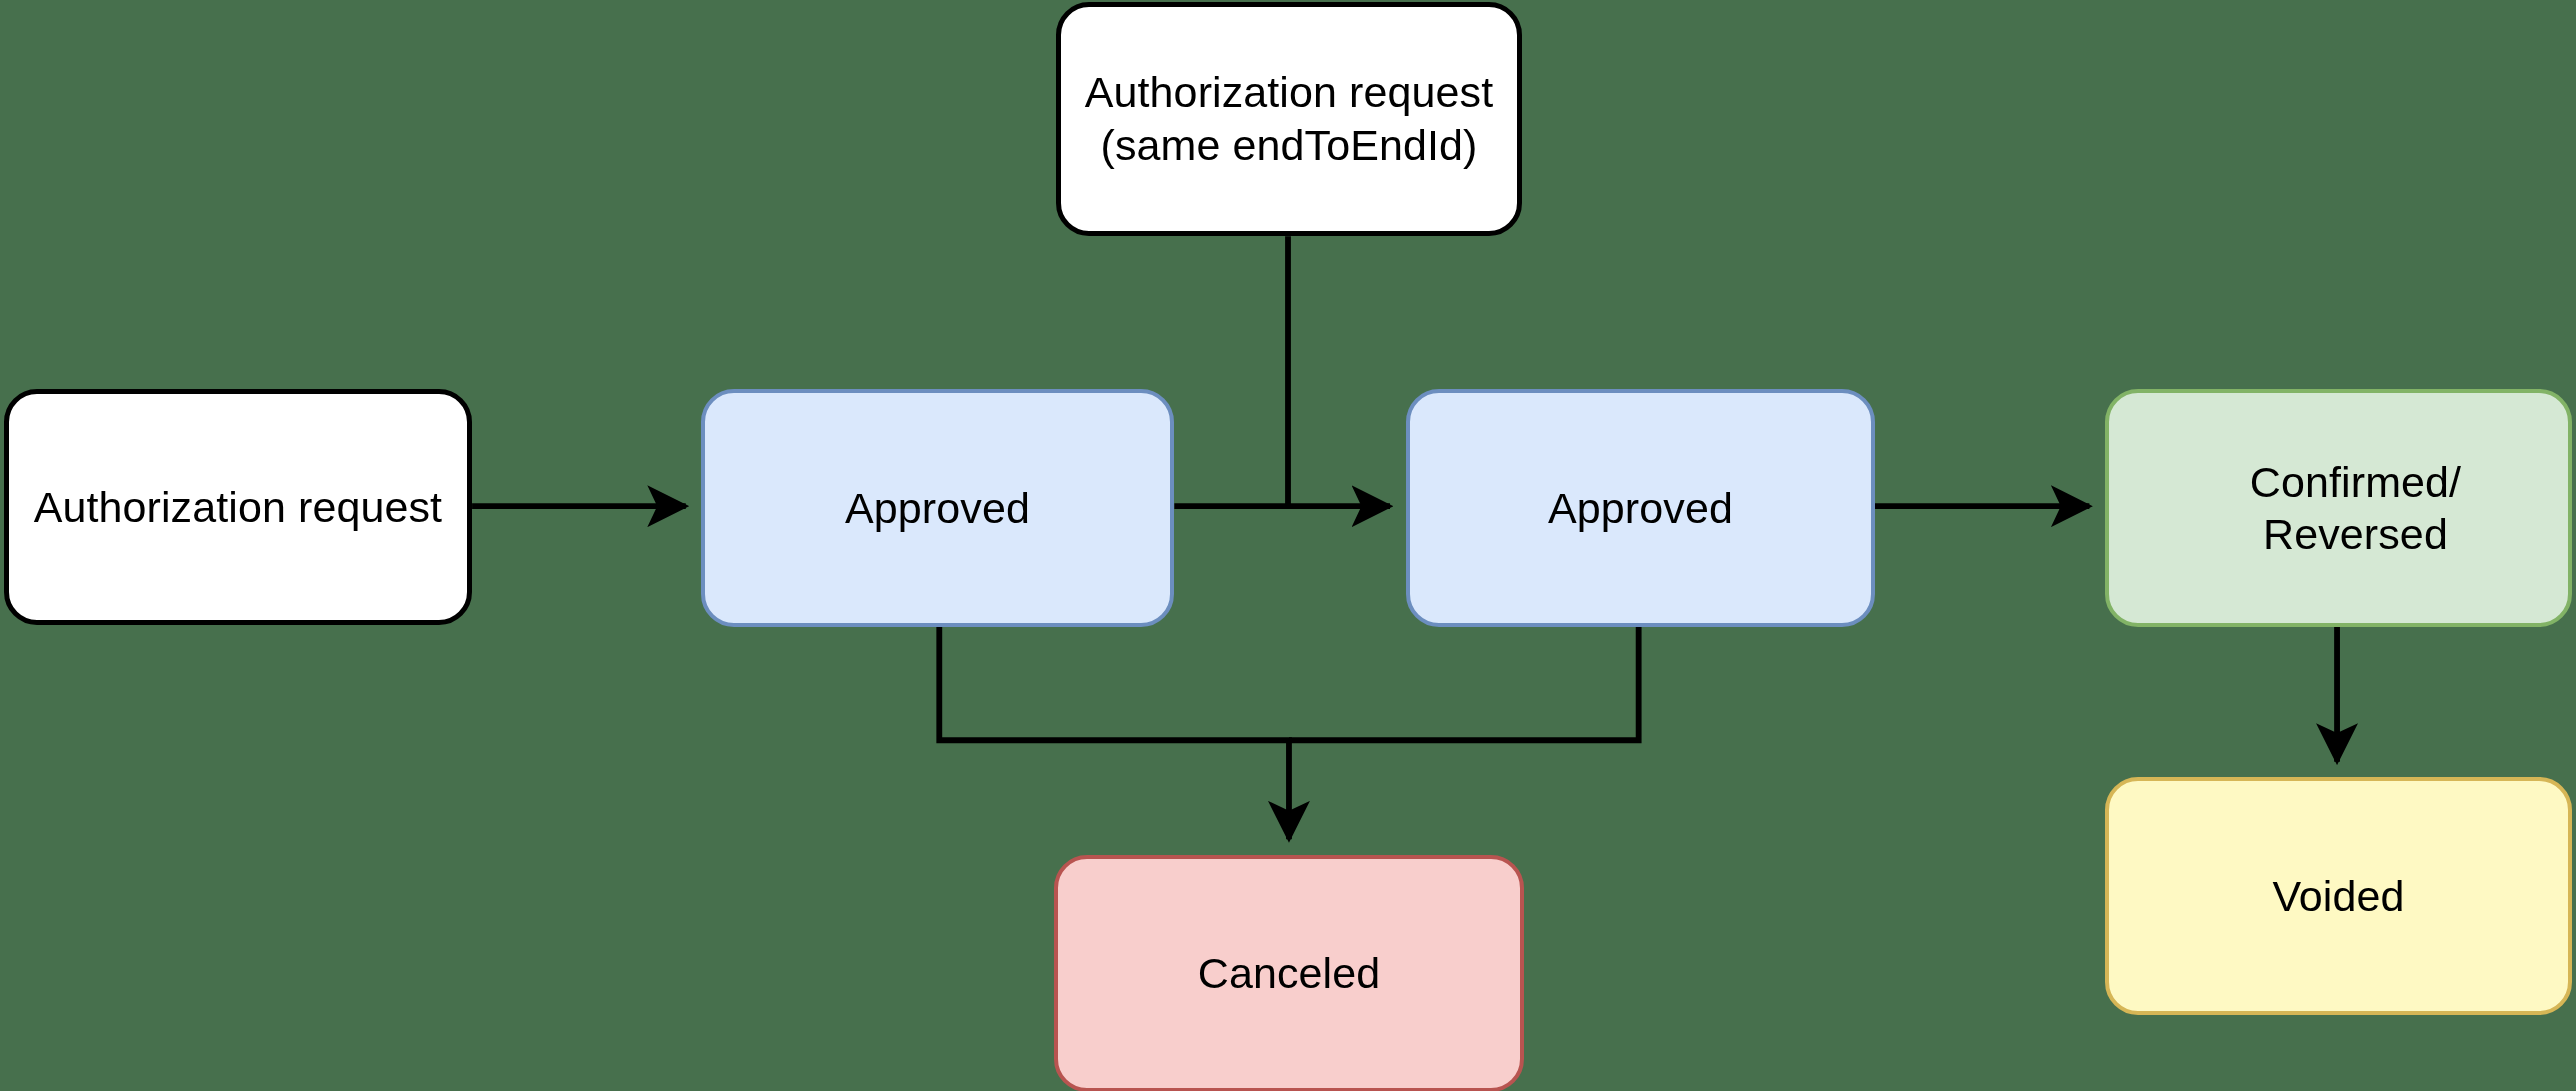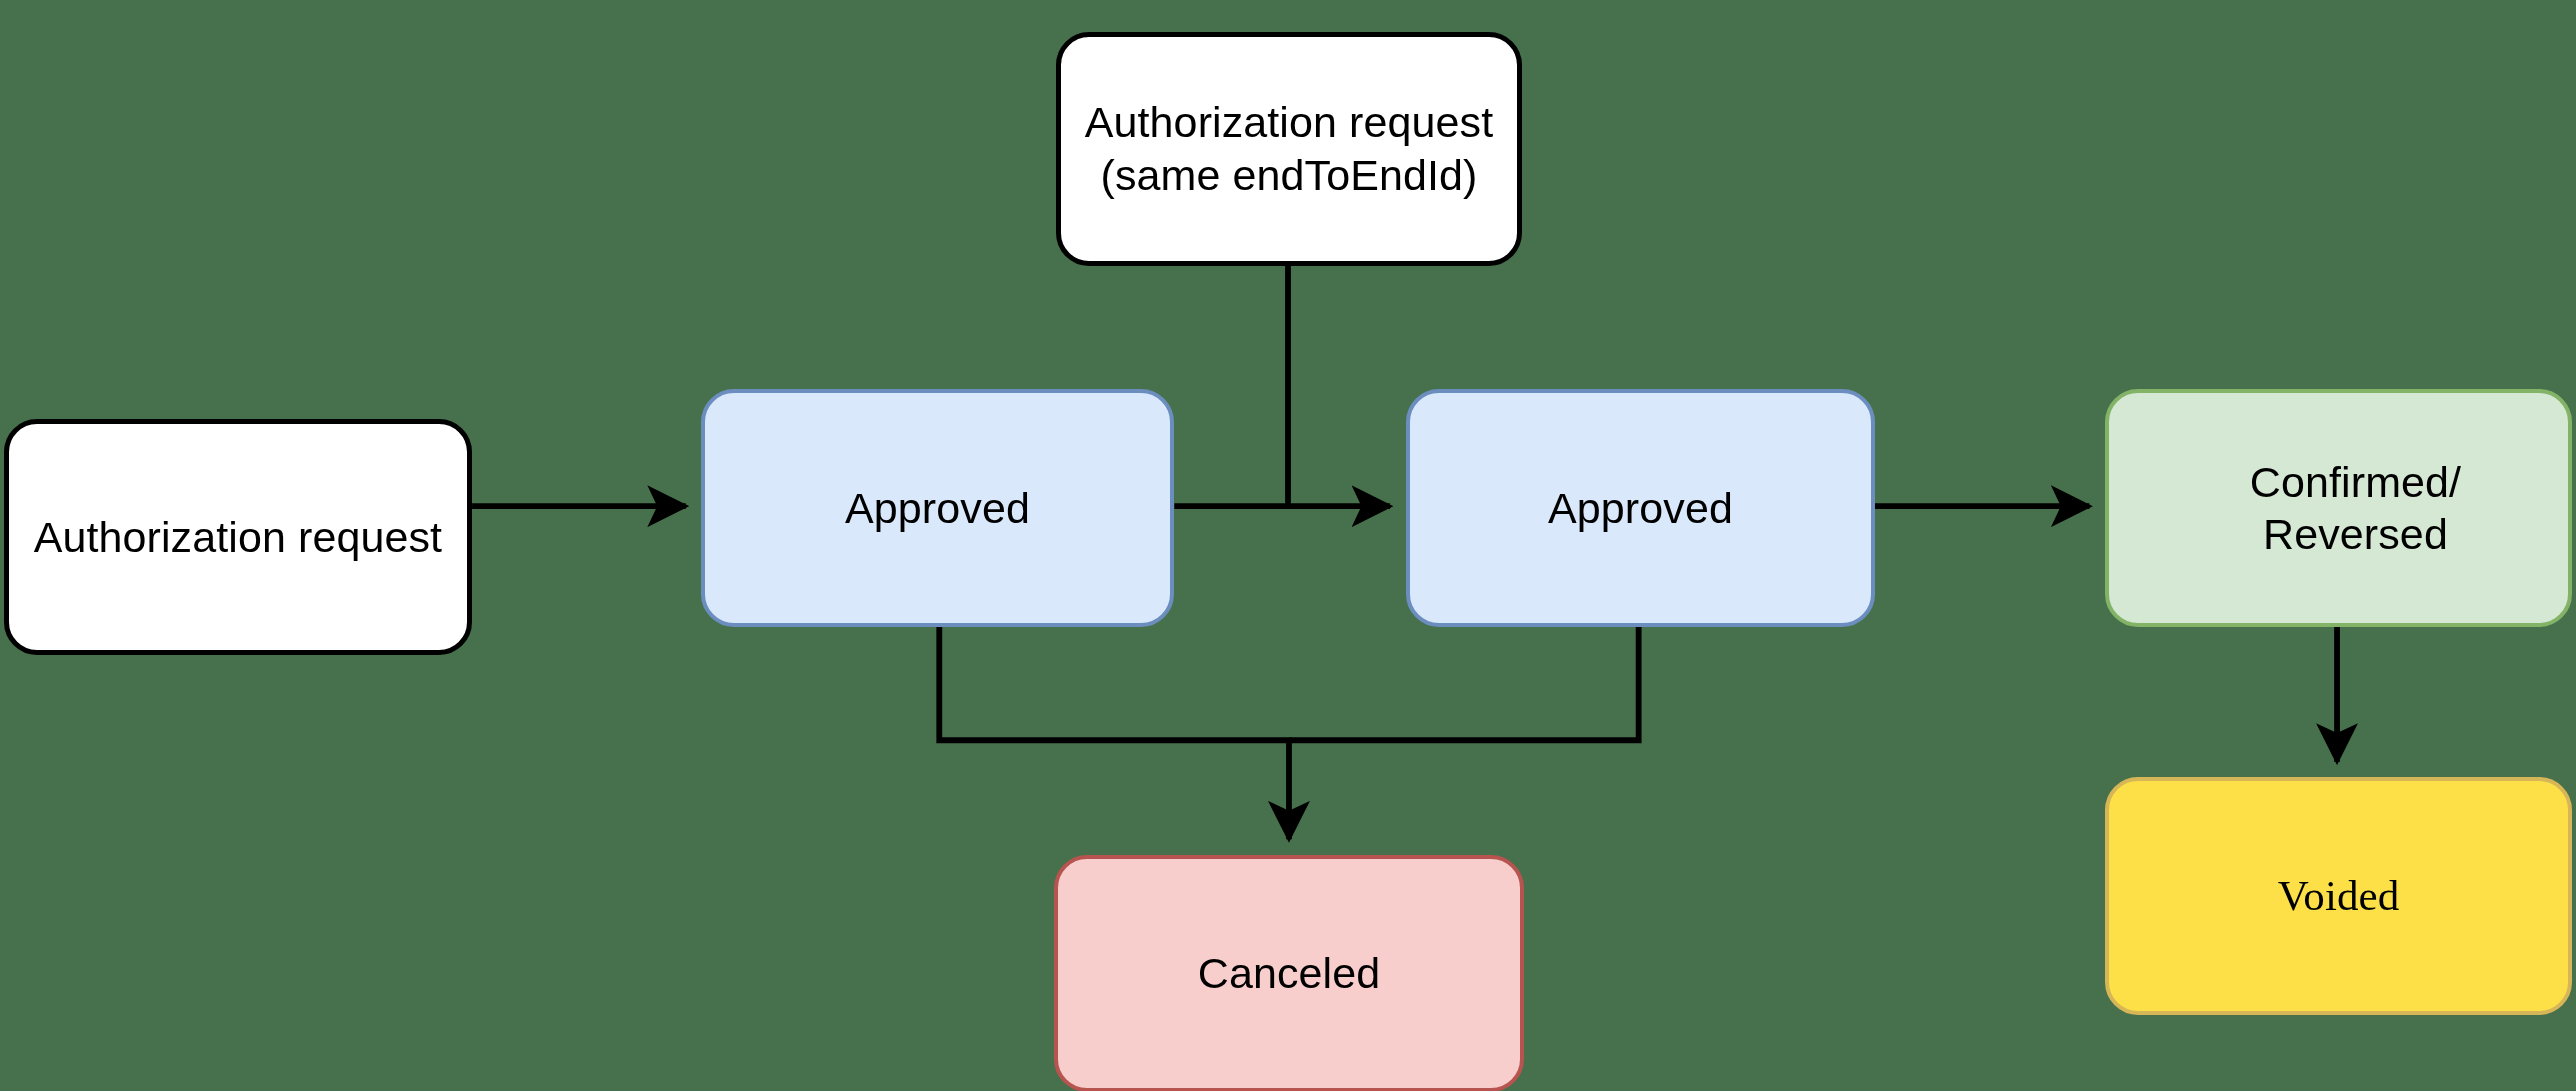--- a/index.html
+++ b/index.html
@@ -34,21 +34,20 @@
     color: #000000;
     font-size: 43px;
     line-height: 1.22;
     letter-spacing: 0.1px;
     white-space: pre-line;
     z-index: 2;
   }
   .node.plain {
     background: #ffffff;
     border: 5.8px solid #000000;
-    margin-top: 30px;
   }
   .node.blue {
     background: #dae8fc;
     border: 4.9px solid #6c8ebf;
   }
   .node.green {
     background: #d5e8d4;
     border: 4.9px solid #82b366;
     padding-left: 34px;
   }
@@ -87,16 +86,16 @@
   </svg>
   <div id="node-layer">
       <div class="node plain" style="left: 1056px; top: 1.9px; width: 466px; height: 234px; background: rgb(255, 255, 255); border-color: rgb(0, 0, 0);"><span class="node-label">Authorization request
 (same endToEndId)</span></div>
       <div class="node plain" style="left: 3.9px; top: 389px; width: 468px; height: 236px; background: rgb(255, 255, 255); border-color: rgb(0, 0, 0);"><span class="node-label">Authorization request</span></div>
       <div class="node blue" style="left: 701px; top: 389px; width: 473px; height: 238px; background: rgb(218, 232, 252); border-color: rgb(108, 142, 191);"><span class="node-label">Approved</span></div>
       <div class="node blue" style="left: 1406px; top: 389px; width: 469px; height: 238px; background: rgb(218, 232, 252); border-color: rgb(108, 142, 191);"><span class="node-label">Approved</span></div>
       <div class="node green" style="left: 2105px; top: 389px; width: 467px; height: 238px; background: rgb(213, 232, 212); border-color: rgb(130, 179, 102);"><span class="node-label">Confirmed/
 Reversed</span></div>
       <div class="node red" style="left: 1054px; top: 855px; width: 470px; height: 237px; background: rgb(248, 206, 204); border-color: rgb(184, 84, 80);"><span class="node-label">Canceled</span></div>
-      <div class="node yellow" style="left: 2105px; top: 777px; width: 467px; height: 238px; background: #fde047; border-color: rgb(214, 182, 86); font-family: Liberation Serif, serif;"><span class="node-label">Voided</span></div>
+      <div class="node yellow" style="left: 2105px; top: 777px; width: 467px; height: 238px; background: #fef9c3; border-color: rgb(214, 182, 86);"><span class="node-label">Voided</span></div>
     </div>
 </div>
 
 
 </body></html>

